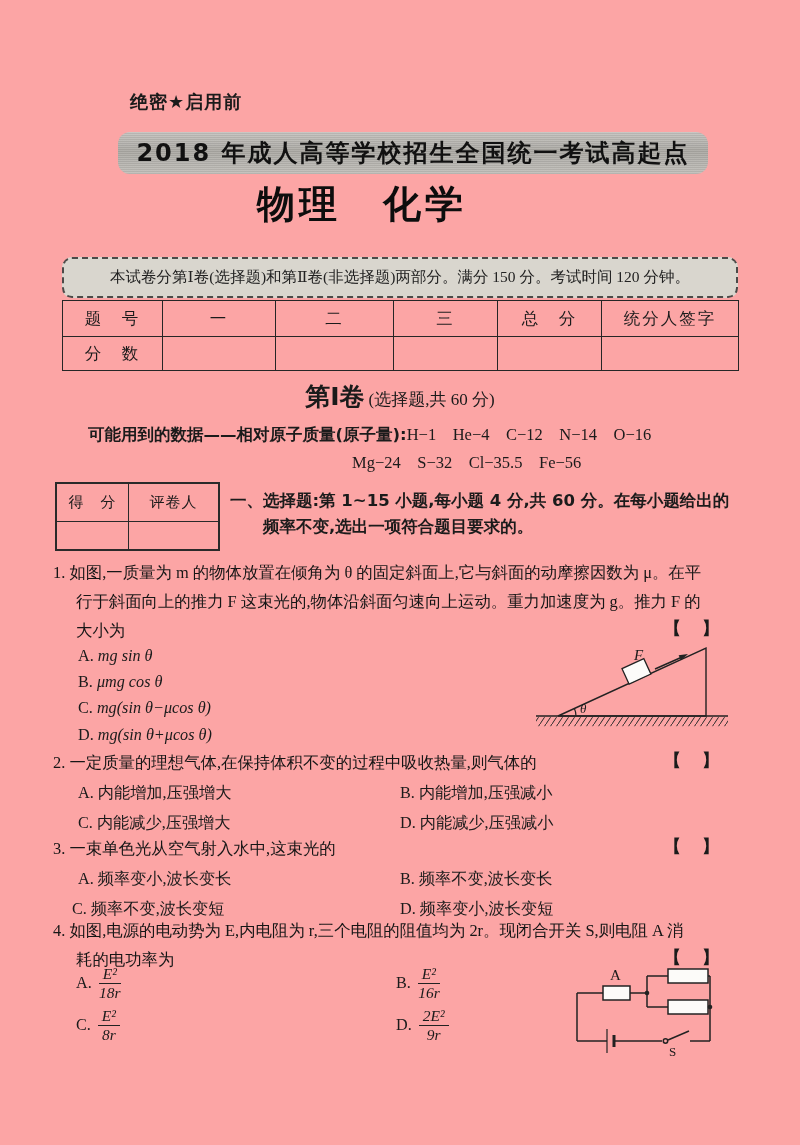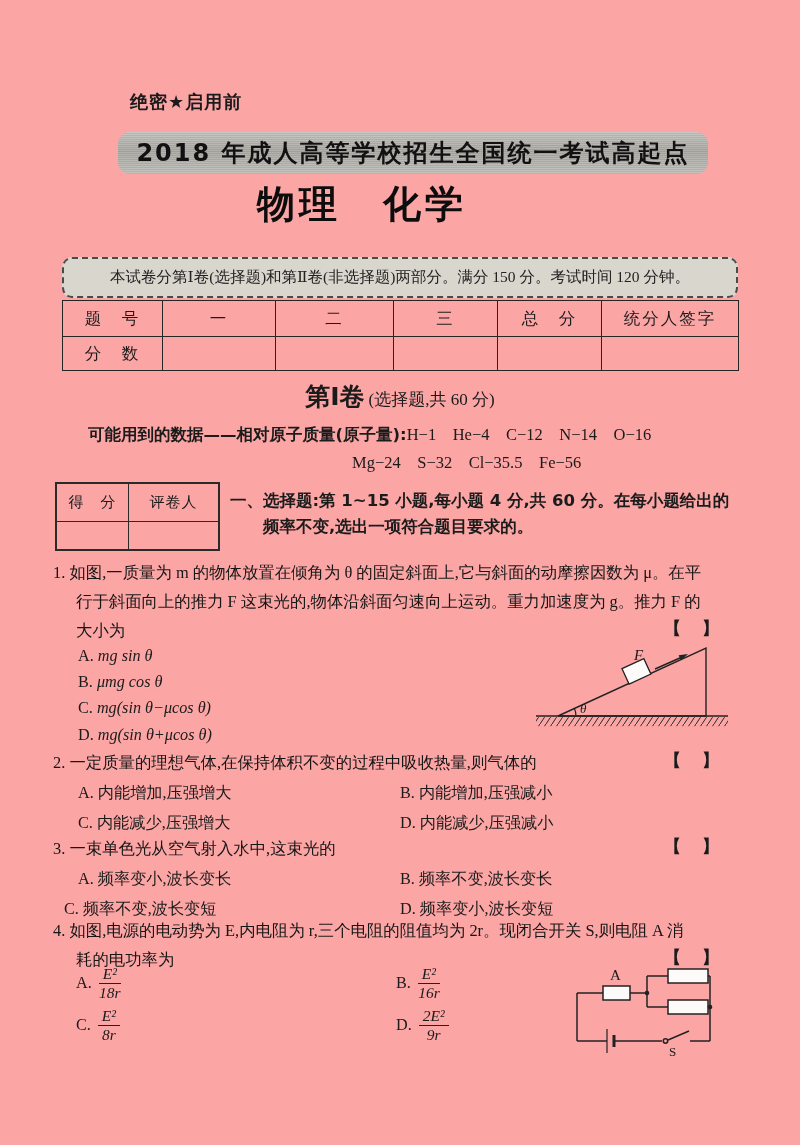--- a/index.html
+++ b/index.html
@@ -204,21 +204,21 @@
   <div class="abs q-line" style="left:53px; top:838px;">3. 一束单色光从空气射入水中,这束光的</div>
   <div class="abs bracket" style="left:664px; top:835px;">【　】</div>
   <div class="abs opt" style="left:78px; top:868px;">
     <span>A.</span>
     <span>频率变小,波长变长</span>
   </div>
   <div class="abs opt" style="left:400px; top:868px;">
     <span>B.</span>
     <span>频率不变,波长变长</span>
   </div>
-  <div class="abs opt" style="left:64px; top:898px;">
+  <div class="abs opt" style="left:72px; top:898px;">
     <span>C.</span>
     <span>频率不变,波长变短</span>
   </div>
   <div class="abs opt" style="left:400px; top:898px;">
     <span>D.</span>
     <span>频率变小,波长变短</span>
   </div>
 
   <div class="abs q-line" style="left:53px; top:920px;">4. 如图,电源的电动势为 E,内电阻为 r,三个电阻的阻值均为 2r。现闭合开关 S,则电阻 A 消</div>
   <div class="abs q-line" style="left:76px; top:949px;">耗的电功率为</div>

